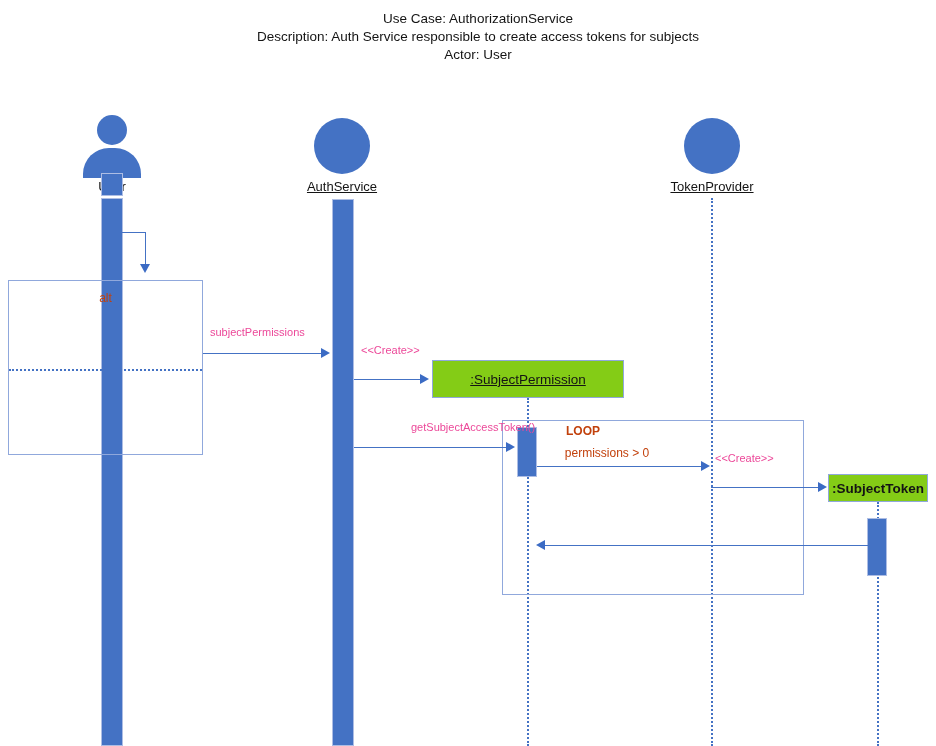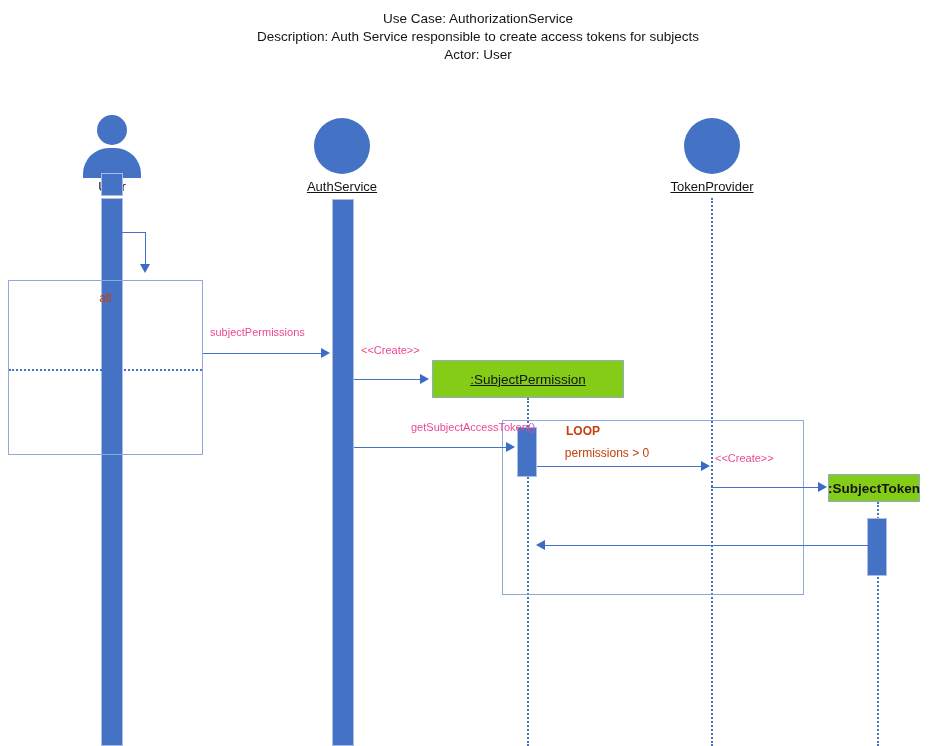--- a/index.html
+++ b/index.html
@@ -167,21 +167,21 @@
   <div class="actor-head-circle" style="left:684px;top:118px;width:56px;height:56px;"></div>
   <div class="lifeline-label underline" style="left:662px;top:179px;width:100px;">TokenProvider</div>
   <div class="dotted-line" style="left:711px;top:198px;height:548px;"></div>
 
   <div class="obj-box underline" style="left:432px;top:360px;width:192px;height:38px;">
     <span>:SubjectPermission</span>
   </div>
   <div class="dotted-line" style="left:527px;top:398px;height:348px;"></div>
   <div class="activation" style="left:517px;top:427px;width:20px;height:50px;"></div>
 
-  <div class="obj-box bold" style="left:828px;top:474px;width:92px;height:28px;">
+  <div class="obj-box bold" style="left:828px;top:474px;width:100px;height:28px;">
     <span>:SubjectToken</span>
   </div>
   <div class="dotted-line" style="left:877px;top:502px;height:244px;"></div>
   <div class="activation" style="left:867px;top:518px;width:20px;height:58px;"></div>
 
   <div class="fragment" style="left:8px;top:280px;width:195px;height:175px;"></div>
   <div class="fragment-divider" style="left:9px;top:369px;width:193px;"></div>
   <div class="frag-label" style="left:8px;top:290px;width:195px;">alt</div>
 
   <div class="fragment" style="left:502px;top:420px;width:302px;height:175px;"></div>

